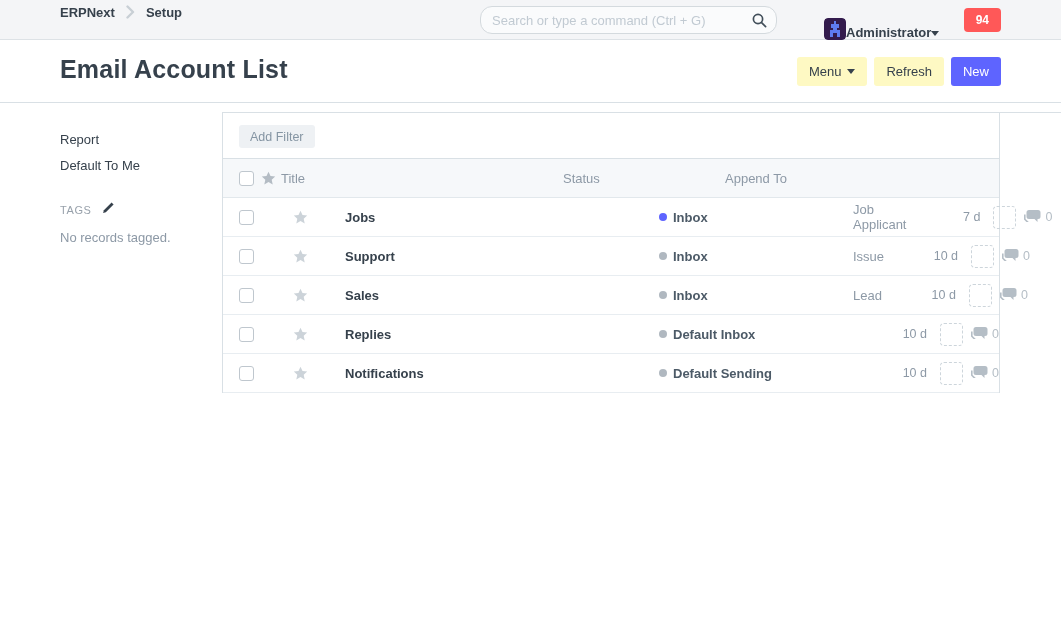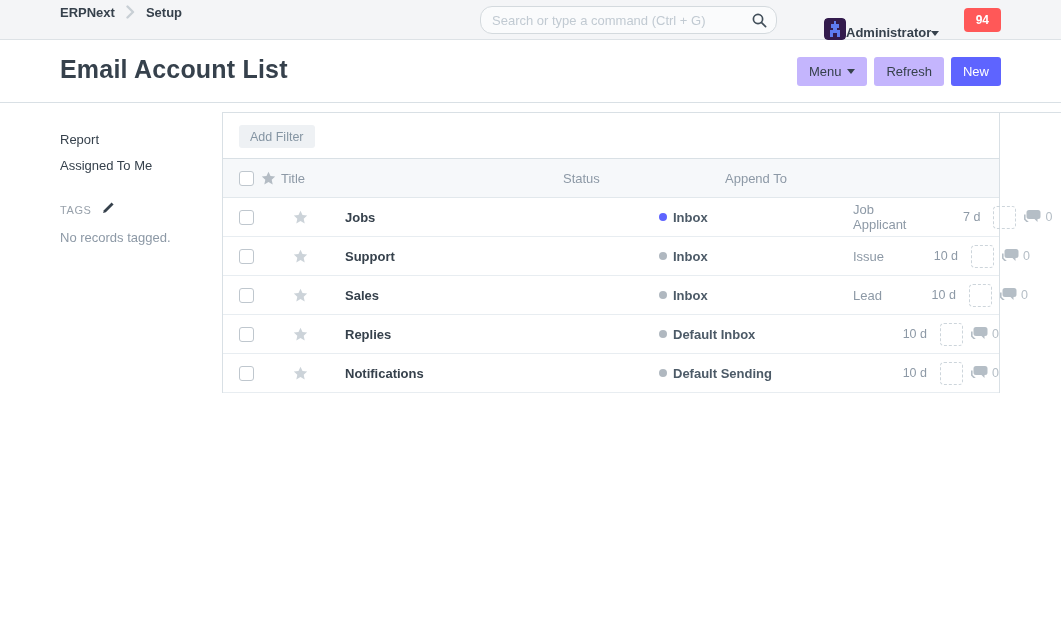--- a/index.html
+++ b/index.html
@@ -29,21 +29,21 @@
   .nav-badge { position:absolute; right:60px; top:8px; height:24px; min-width:26px; padding:0 12px;
     background:#ff5858; border-radius:4px; color:#fff; font-size:12px; font-weight:700;
     display:flex; align-items:center; justify-content:center; cursor:pointer; }
 
   
   .page-head { position:relative; height:63px; background:#fff; border-bottom:1px solid #d9e0e5; }
   .page-title { position:absolute; left:60px; top:15px; font-size:25px; font-weight:700; color:#36414c; letter-spacing:.2px; }
   .page-actions { position:absolute; right:60px; top:17px; display:flex; gap:7px; }
   .btn { height:29px; border:none; border-radius:3px; font-size:13px; padding:0 12px; cursor:pointer;
     font-family:"Liberation Sans","DejaVu Sans",sans-serif; display:flex; align-items:center; gap:6px; }
-  .btn-default { background:#c4b5fd; color:#36414c; }
+  .btn-default { background:#fef9c3; color:#36414c; }
   .btn-primary { background:#5e64ff; color:#ffffff; }
 
   
   .sidebar { position:absolute; left:60px; top:125px; width:150px;margin-top:7px; }
   .side-link { font-size:13px; color:#36414c; margin-bottom:11px; cursor:pointer; }
   .tags-row { margin-top:28px; display:flex; align-items:center; gap:9px; }
   .tags-label { font-size:11px; color:#98a1ab; letter-spacing:.6px; font-weight:400; }
   .tags-empty { margin-top:11px; font-size:13px; color:#8d99a6; }
 
   
@@ -132,21 +132,21 @@
         <span>Refresh</span>
       </button>
       <button class="btn btn-primary">
         <span>New</span>
       </button>
     </div>
   </div>
 
   <div class="sidebar">
     <div class="side-link">Report</div>
-    <div class="side-link">Assigned To Me</div>
+    <div class="side-link">Default To Me</div>
     <div class="tags-row">
       <span class="tags-label">TAGS</span>
       <span>
         <svg width="14" height="14" viewBox="0 0 16 16">
             <path d="M12.1 1.6l2.3 2.3-8.9 8.9-3.1 0.9 0.9-3.1z" fill="#36414c"></path>
           </svg>
       </span>
     </div>
     <div class="tags-empty">No records tagged.</div>
   </div>

